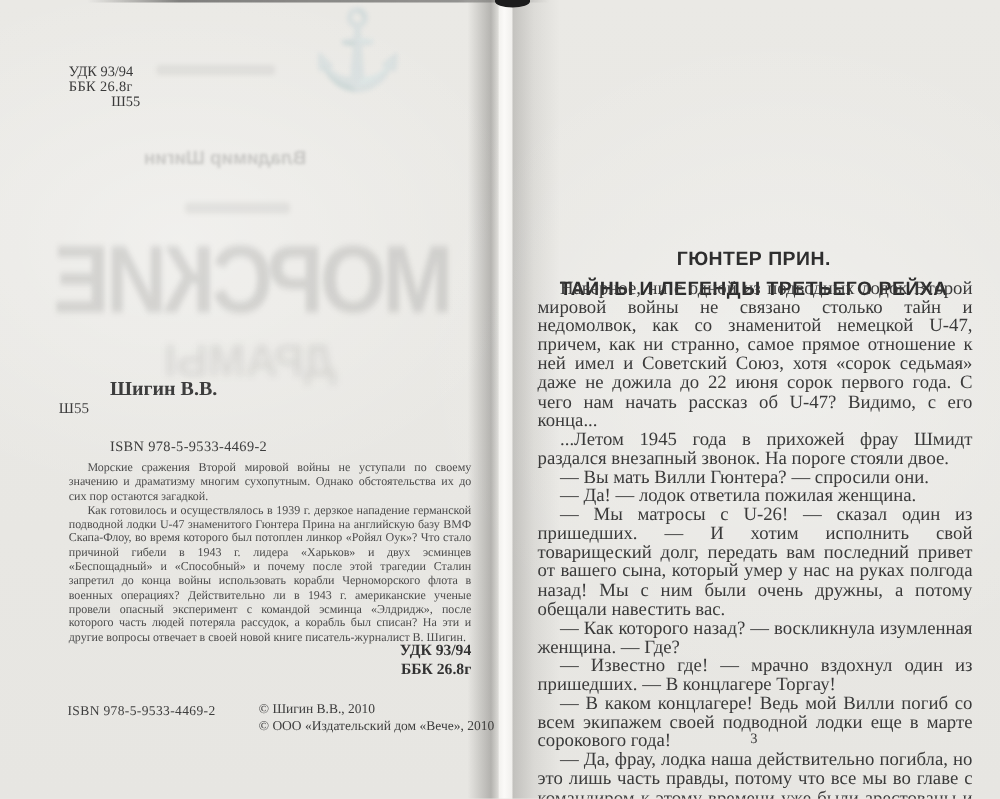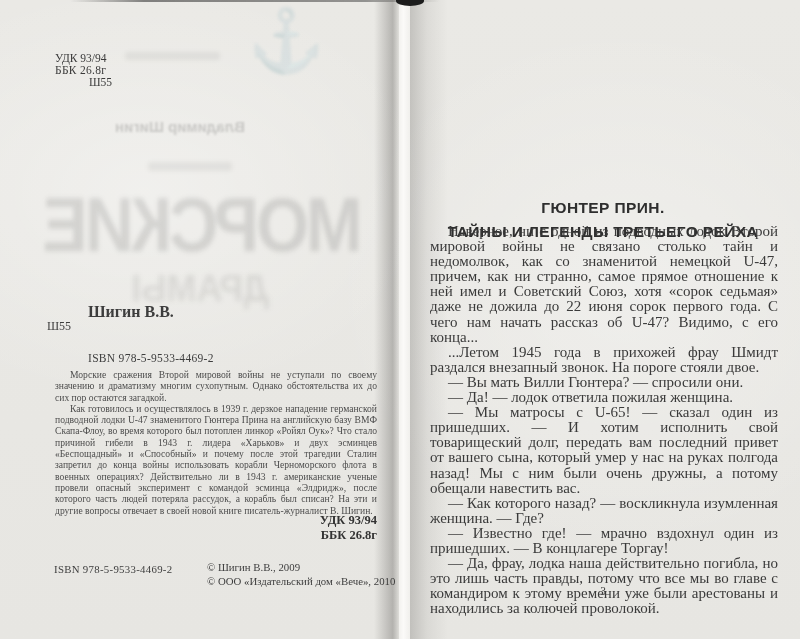--- a/index.html
+++ b/index.html
@@ -98,42 +98,43 @@
       <p>Как готовилось и осуществлялось в 1939 г. дерзкое нападение германской подводной лодки U-47 знаменитого Гюнтера Прина на английскую базу ВМФ Скапа-Флоу, во время которого был потоплен линкор «Ройял Оук»? Что стало причиной гибели в 1943 г. лидера «Харьков» и двух эсминцев «Беспощадный» и «Способный» и почему после этой трагедии Сталин запретил до конца войны использовать корабли Черноморского флота в военных операциях? Действительно ли в 1943 г. американские ученые провели опасный эксперимент с командой эсминца «Элдридж», после которого часть людей потеряла рассудок, а корабль был списан? На эти и другие вопросы отвечает в своей новой книге писатель-журналист В. Шигин.</p>
     </div>
 
     <div class="codes-bottom">
       <div>УДК 93/94</div>
       <div>ББК 26.8г</div>
     </div>
 
     <div class="footer-isbn">ISBN 978-5-9533-4469-2</div>
     <div class="footer-copy">
-      <div>© Шигин В.В., 2009</div>
+      <div>© Шигин В.В., 2010</div>
       <div>© ООО «Издательский дом «Вече», 2010</div>
     </div>
   </div>
 
   <div class="gutter-left-shadow"></div>
   <div class="gutter-white"></div>
   <div class="gutter-right-shadow"></div>
   <div class="gutter-top-wedge"></div>
 
   <div class="right-page">
     <div class="chapter-title">
       <div>ГЮНТЕР ПРИН.</div>
       <div>ТАЙНЫ И ЛЕГЕНДЫ ТРЕТЬЕГО РЕЙХА</div>
     </div>
 
     <div class="body-text">
       <p>Наверное, ни с одной из подводных лодок Второй мировой войны не связано столько тайн и недомолвок, как со знаменитой немецкой U-47, причем, как ни странно, самое прямое отношение к ней имел и Советский Союз, хотя «сорок седьмая» даже не дожила до 22 июня сорок первого года. С чего нам начать рассказ об U-47? Видимо, с его конца...</p>
       <p>...Летом 1945 года в прихожей фрау Шмидт раздался внезапный звонок. На пороге стояли двое.</p>
       <p>— Вы мать Вилли Гюнтера? — спросили они.</p>
       <p>— Да! — лодок ответила пожилая женщина.</p>
-      <p>— Мы матросы с U-65! — сказал один из пришедших. — И хотим исполнить свой товарищеский долг, передать вам последний привет от вашего сына, который умер у нас на руках полгода назад! Мы с ним были очень дружны, а потому обещали навестить вас.</p>
+      <p>— Мы матросы с U-26! — сказал один из пришедших. — И хотим исполнить свой товарищеский долг, передать вам последний привет от вашего сына, который умер у нас на руках полгода назад! Мы с ним были очень дружны, а потому обещали навестить вас.</p>
       <p>— Как которого назад? — воскликнула изумленная женщина. — Где?</p>
       <p>— Известно где! — мрачно вздохнул один из пришедших. — В концлагере Торгау!</p>
+      <p>— В каком концлагере! Ведь мой Вилли погиб со всем экипажем своей подводной лодки еще в марте сорокового года!</p>
       <p>— Да, фрау, лодка наша действительно погибла, но это лишь часть правды, потому что все мы во главе с командиром к этому времени уже были арестованы и находились за колючей проволокой.</p>
     </div>
 
     <div class="page-number">3</div>
   </div>
 </div>
 
 </body></html>

